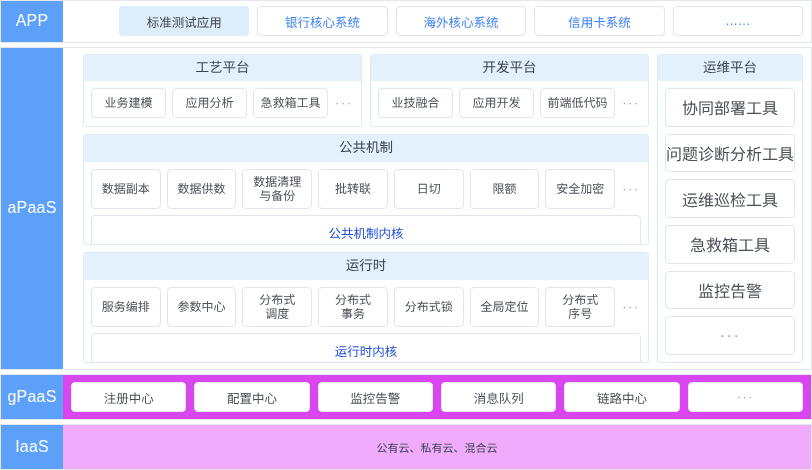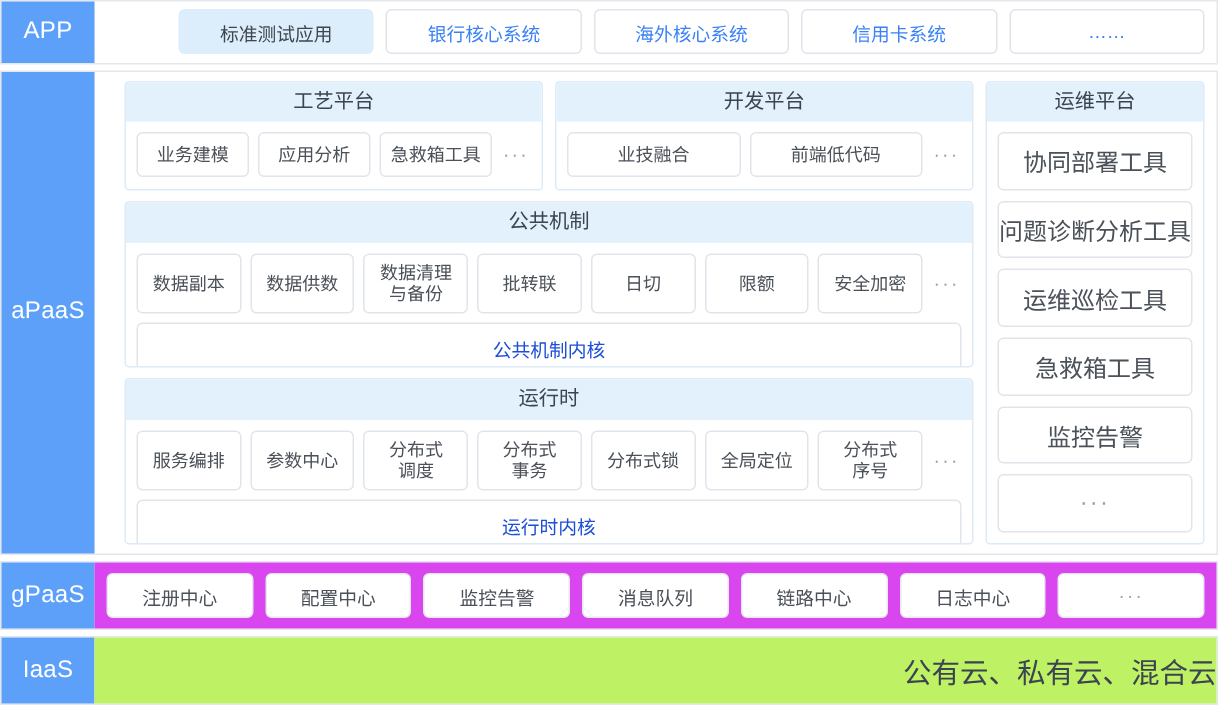--- a/index.html
+++ b/index.html
@@ -232,24 +232,24 @@
     font-size: 12.5px;
     color: #4b5159;
     box-sizing: border-box;
     white-space: nowrap;
   }
   .gpaas-chip.ellipsis { color: #9aa0aa; letter-spacing: 1.5px; }
 
   
   .iaas-band { height: 46px; flex: 0 0 46px; }
   .iaas-body {
-    justify-content: flex-end;
-    font-size: 19px;
+    justify-content: center;
+    font-size: 11px;
     color: #3b4450;
-    background: #bef264;
+    background: #f0abfc;
   }
 </style>
 </head>
 <body>
 
 <div id="diagram">
 
   <div class="band app-band">
     <div class="band-label">APP</div>
     <div class="band-body app-body" id="app-items">
@@ -279,20 +279,21 @@
                   <div class="chip ellipsis">···</div>
                 </div>
             </div>
           </div>
 
           <div class="panel">
             <div class="panel-title">开发平台</div>
             <div class="panel-body">
               <div class="chip-row" id="dev-chips">
                   <div class="chip">业技融合</div>
+                  <div class="chip">应用开发</div>
                   <div class="chip">前端低代码</div>
                   <div class="chip ellipsis">···</div>
                 </div>
             </div>
           </div>
 
         </div>
 
         <div class="panel wide-panel">
           <div class="panel-title">公共机制</div>
@@ -352,21 +353,20 @@
   </div>
 
   <div class="band gpaas-band">
     <div class="band-label">gPaaS</div>
     <div class="band-body gpaas-body" id="gpaas-items">
         <div class="gpaas-chip">注册中心</div>
         <div class="gpaas-chip">配置中心</div>
         <div class="gpaas-chip">监控告警</div>
         <div class="gpaas-chip">消息队列</div>
         <div class="gpaas-chip">链路中心</div>
-        <div class="gpaas-chip">日志中心</div>
         <div class="gpaas-chip ellipsis">···</div>
       </div>
   </div>
 
   <div class="band iaas-band">
     <div class="band-label">IaaS</div>
     <div class="band-body iaas-body">
       <span>公有云、私有云、混合云</span>
     </div>
   </div>

